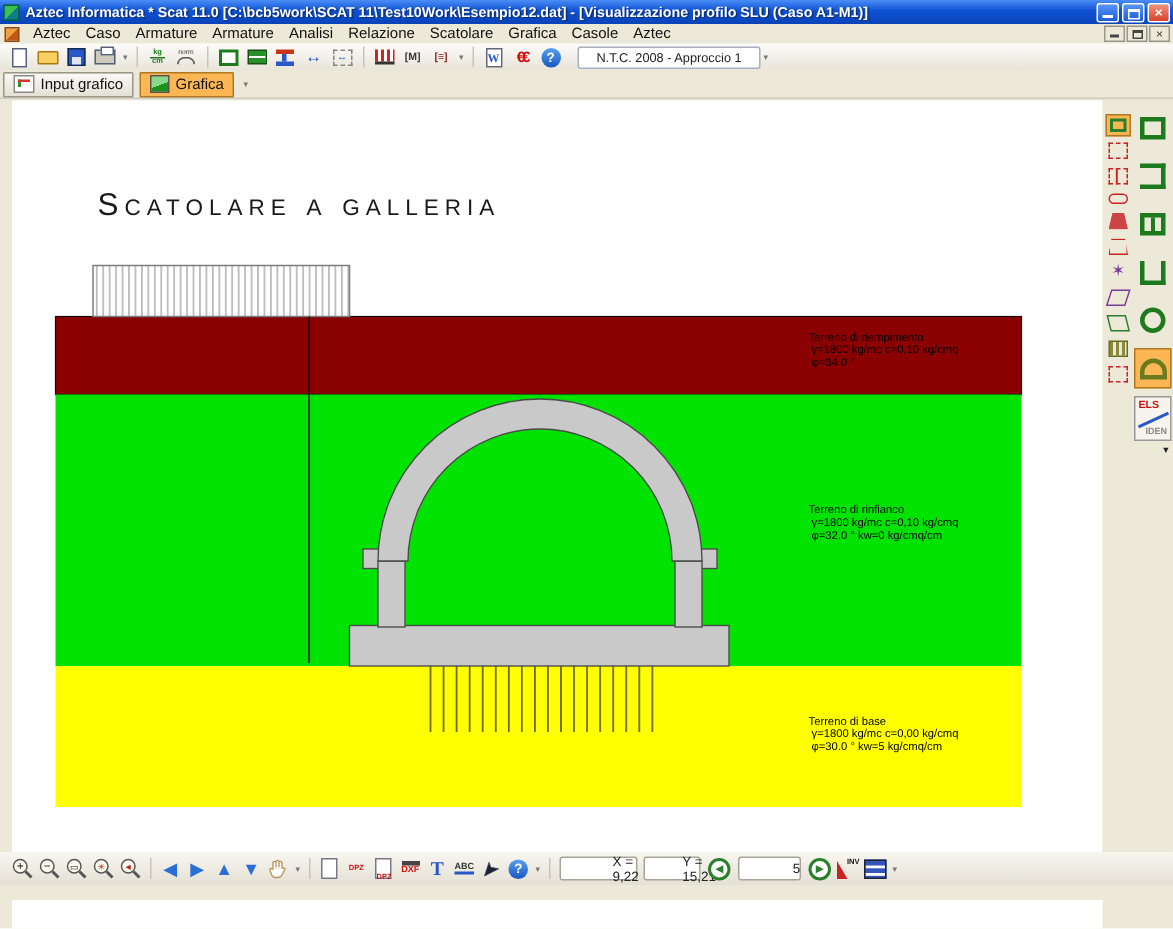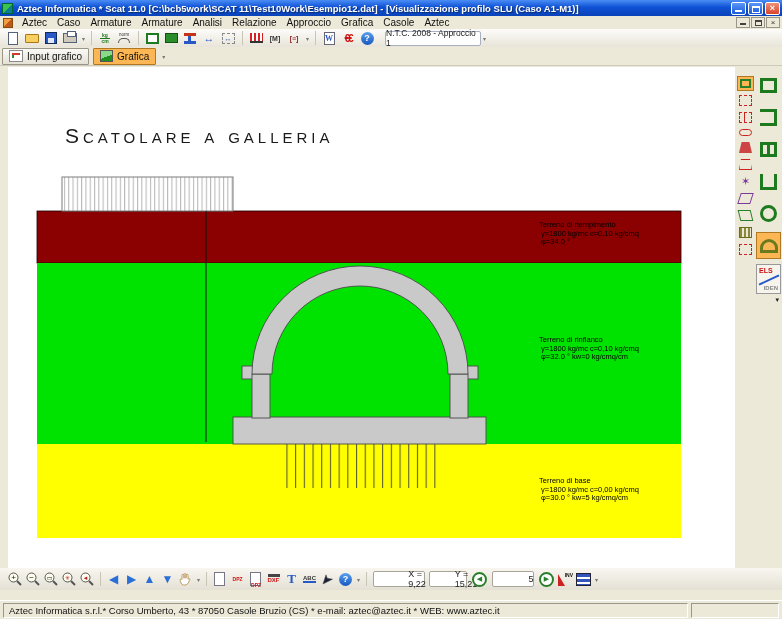--- a/index.html
+++ b/index.html
@@ -61,21 +61,21 @@
   .i-chart1 { width:13px; height:10px; border-bottom:2px solid #333;
     background:repeating-linear-gradient(90deg,#d42222 0 2px,#fff 2px 4px); }
   .i-chartm { font-size:7px; color:#333; font-weight:bold; }
   .i-charth { font-size:7px; color:#8a2020; font-weight:bold; }
   .i-word { width:11px; height:13px; background:#fff; border:1px solid #667;
     color:#2858c8; font-size:8px; font-weight:bold; text-align:center; line-height:12px;
     font-family:"Liberation Serif", serif; }
   .i-euro { color:#cc1111; font-size:10px; font-weight:bold; letter-spacing:-2px; }
   .i-help { width:13px; height:13px; border-radius:50%; background:linear-gradient(#58a0f0,#1858c0);
     color:#fff; font-size:9px; font-weight:bold; text-align:center; line-height:13px; }
-  .combo { width:96px; height:15px; margin-left:8px; background:#fff; border:1px solid #a8b0c0;
+  .combo { width:122px; height:15px; margin-left:8px; background:#fff; border:1px solid #a8b0c0;
     border-radius:2px; font-size:8.5px; display:flex; align-items:center; justify-content:center; color:#222; }
 
   
   .tabsbar { position:absolute; top:47px; left:0; right:0; height:19px; background:#ece9d8;
     border-bottom:1px solid #cdc9bc; display:flex; align-items:center; padding-left:2px; }
   .tab { height:17px; display:flex; align-items:center; padding:0 6px; font-size:10px; color:#111;
     border:1px solid #9a968a; background:linear-gradient(#fbfaf7,#e4e0d4); margin-right:4px; border-radius:1px; }
   .tab.active { background:#fcb754; border-color:#b07820; }
   .t-ico1 { width:14px; height:12px; background:#fff; border:1px solid #888; margin-right:4px;
     background-image:linear-gradient(#d43a2a 2px, transparent 2px),
@@ -161,21 +161,21 @@
   </div>
 
   <div class="menubar">
     <div class="mdi-icon"></div>
     <span class="menu-item">Aztec</span>
     <span class="menu-item">Caso</span>
     <span class="menu-item">Armature</span>
     <span class="menu-item">Armature</span>
     <span class="menu-item">Analisi</span>
     <span class="menu-item">Relazione</span>
-    <span class="menu-item">Approccio</span>
+    <span class="menu-item">Scatolare</span>
     <span class="menu-item">Grafica</span>
     <span class="menu-item">Casole</span>
     <span class="menu-item">Aztec</span>
     <div class="mdi-btns">
       <div class="mdi-btn">
           <span class="mdi-minbar"></span>
         </div>
       <div class="mdi-btn">
           <span class="mdi-resbox"></span>
         </div>
@@ -443,18 +443,14 @@
         </span>
     </div>
     <div class="bico">
         <span class="p-layers"></span>
       </div>
     <span class="grip">▾</span>
   </div>
 
   <div class="gapbar"></div>
 
-  <div class="statusbar">
-    <div class="spanel s1">Aztec Informatica s.r.l.* Corso Umberto, 43 * 87050 Casole Bruzio (CS)  *  e-mail:  aztec@aztec.it  *  WEB: www.aztec.it</div>
-    <div class="spanel s2"></div>
-  </div>
 
 </div>
 
 </body></html>

